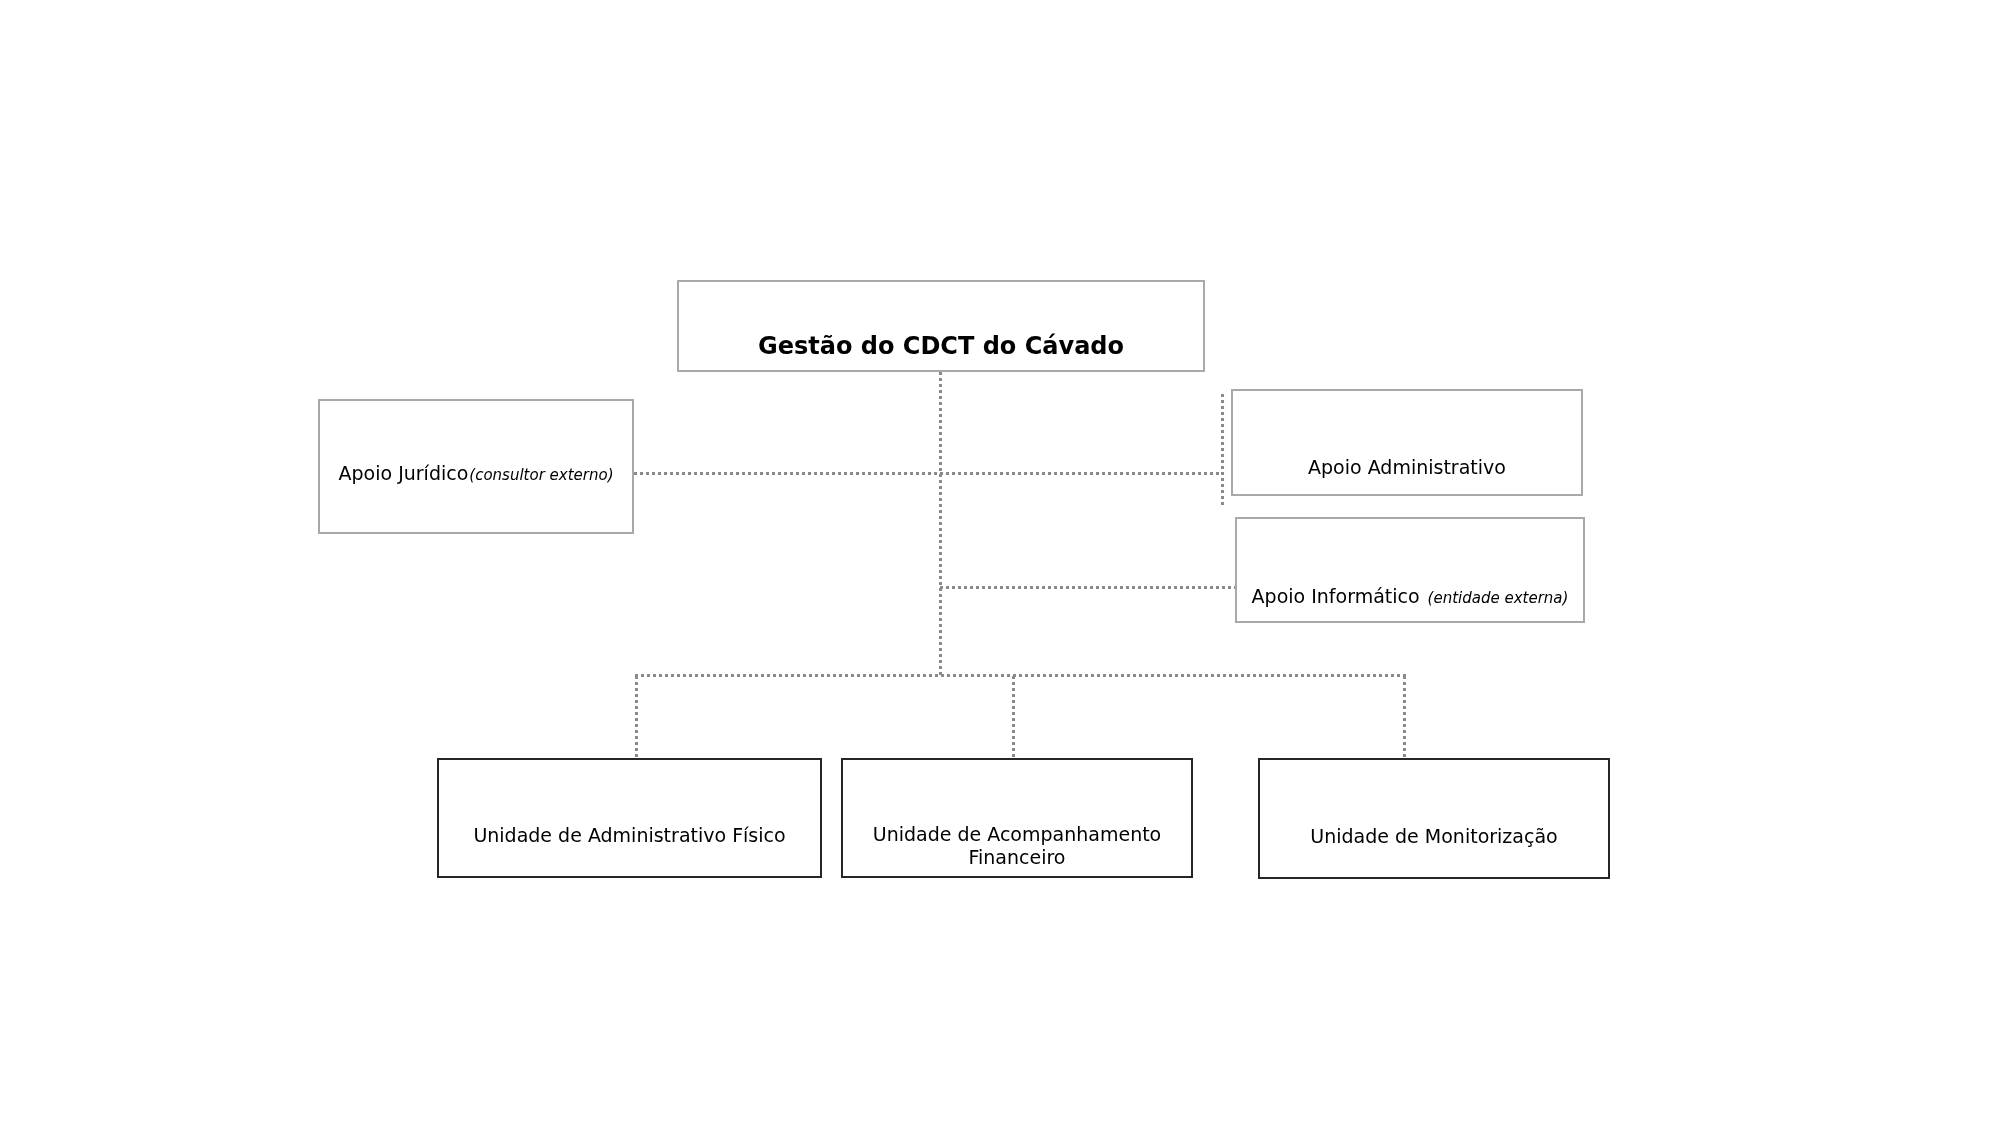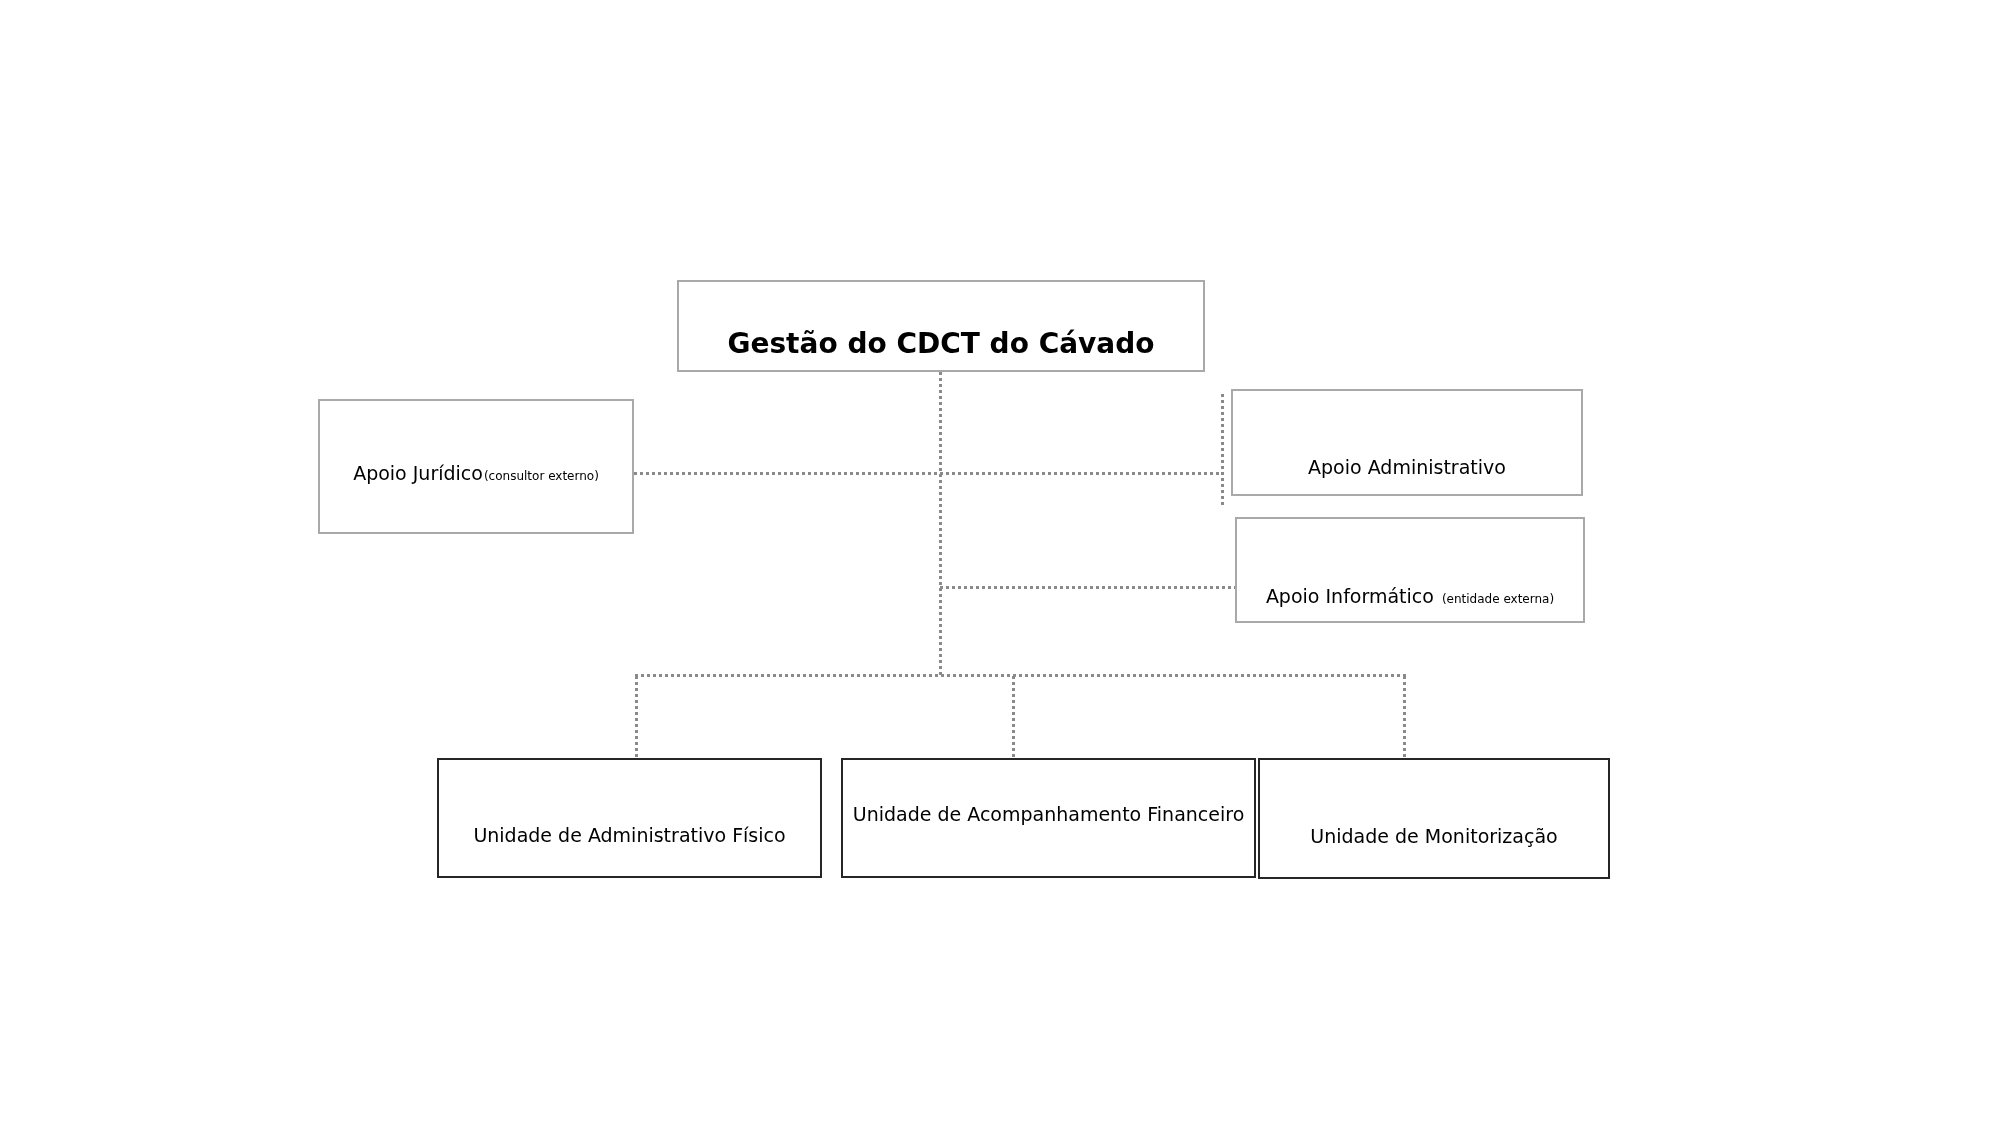--- a/index.html
+++ b/index.html
@@ -27,38 +27,39 @@
     align-items: flex-end;
     text-align: center;
     z-index: 2;
   }
   .box .line {
     white-space: nowrap;
     font-size: 19px;
     line-height: 1.3;
   }
   .box .note {
-    font-size: 12px;
+    font-style: italic;
+    font-size: 15px;
   }
   .gray-border  { border: 2px solid #a9a9a9; }
   .dark-border  { border: 2.5px solid #262626; }
 
   .box-gestao        { left: 677px;  top: 280px; width: 528px; height: 92px;  padding-bottom: 8px; }
-  .box-gestao .line  { font-weight: bold; font-size: 28px; }
+  .box-gestao .line  { font-weight: bold; font-size: 24px; }
 
   .box-juridico      { left: 318px;  top: 399px; width: 316px; height: 135px; padding-bottom: 46px; }
   .box-juridico .note { margin-left: 1px; }
 
   .box-administrativo { left: 1231px; top: 389px; width: 352px; height: 107px; padding-bottom: 14px; }
 
   .box-informatico   { left: 1235px; top: 517px; width: 350px; height: 106px; padding-bottom: 12px; text-align: right; }
   .box-informatico .note { margin-left: 8px; }
 
   .box-fisico        { left: 437px;  top: 758px; width: 385px; height: 120px; padding-bottom: 28px; }
-  .box-financeiro    { left: 841px;  top: 758px; width: 415px; height: 120px; padding-bottom: 6px; align-items: center; }
+  .box-financeiro    { left: 841px;  top: 758px; width: 352px; height: 120px; padding-bottom: 6px; }
   .box-financeiro .line { white-space: normal; line-height: 1.25; }
   .box-monitorizacao { left: 1218px; top: 758px; width: 352px; height: 121px; padding-bottom: 28px; margin-left: 40px; }
 
   
   .dot-h, .dot-v { position: absolute; z-index: 1; }
   .dot-h {
     height: 3px;
     background-image: repeating-linear-gradient(to right, #8a8a8a 0 3px, transparent 3px 6px);
   }
   .dot-v {

